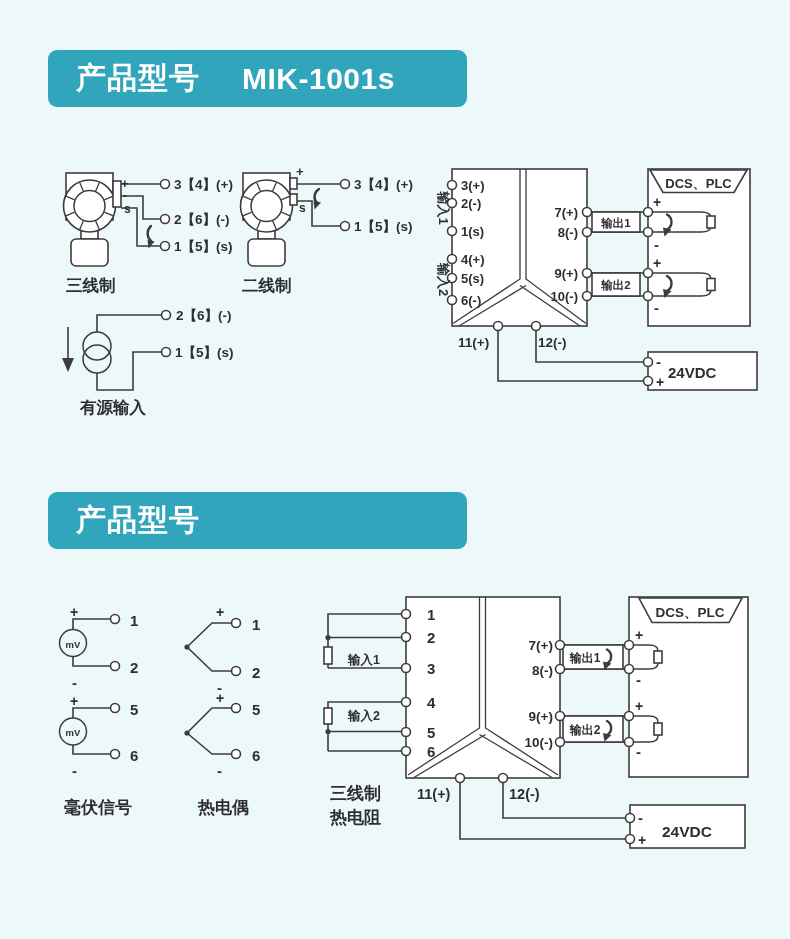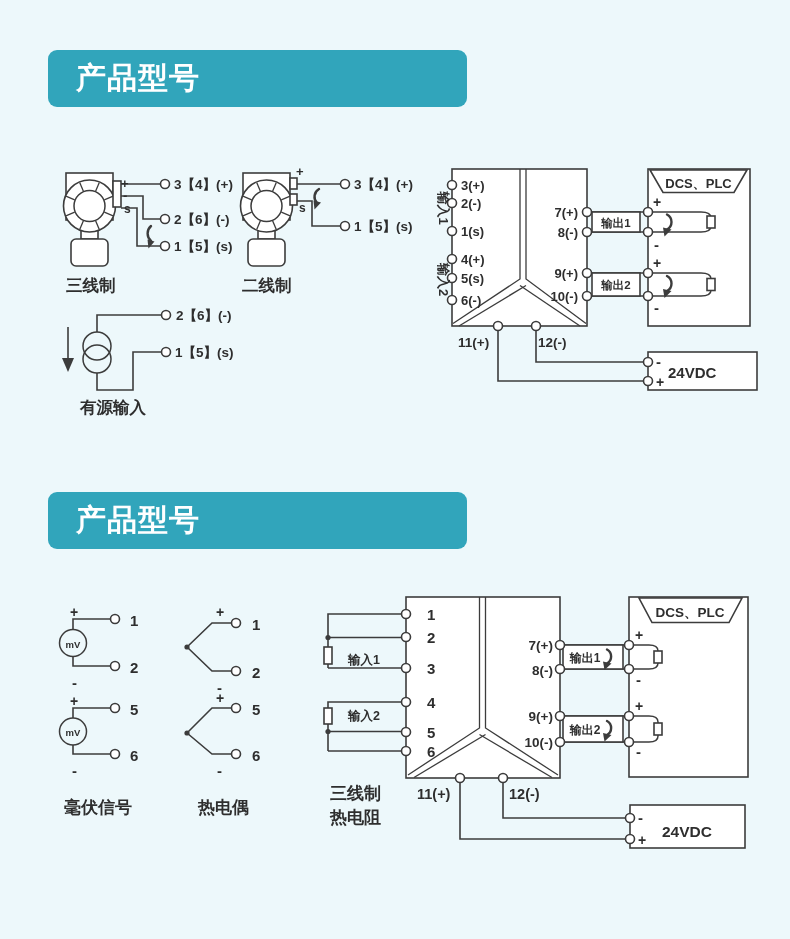--- a/index.html
+++ b/index.html
@@ -26,20 +26,21 @@
   .nf { fill:none; stroke:var(--ink); stroke-width:1.5; }
   .term { fill:#ffffff; stroke:var(--ink); stroke-width:1.6; }
   .arc { fill:none; stroke:var(--ink); stroke-width:2.4; stroke-linecap:round; }
   .fillink { fill:var(--ink); stroke:none; }
 </style>
 </head>
 <body>
 
 <div class="banner" id="banner1">
   <span>产品型号</span>
+  <span class="model">MIK-1001s</span>
 </div>
 <div class="banner" id="banner2">
   <span>产品型号</span>
 </div>
 
 <svg class="canvas" width="790" height="939" viewBox="0 0 790 939">
   <defs>
     <g id="xmtr">
       <rect class="box" x="0" y="0" width="47" height="47"></rect>
       <rect class="box" x="15" y="57" width="17" height="9"></rect>

